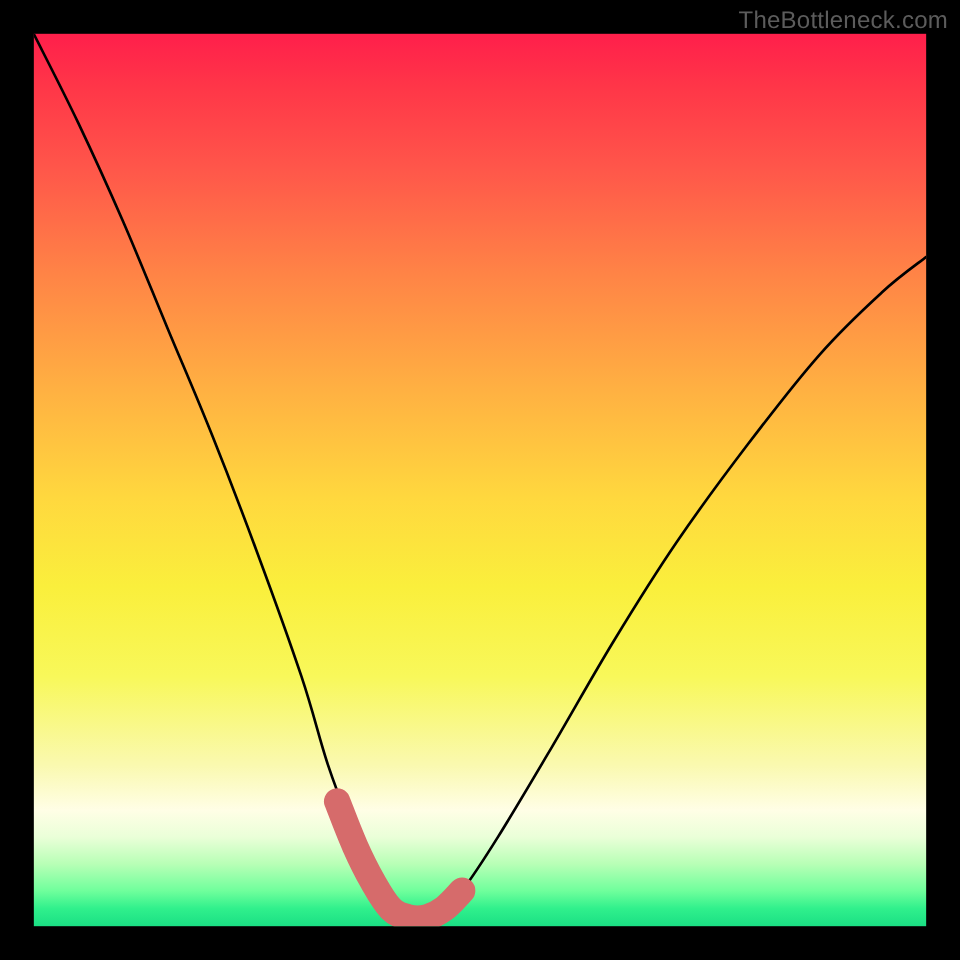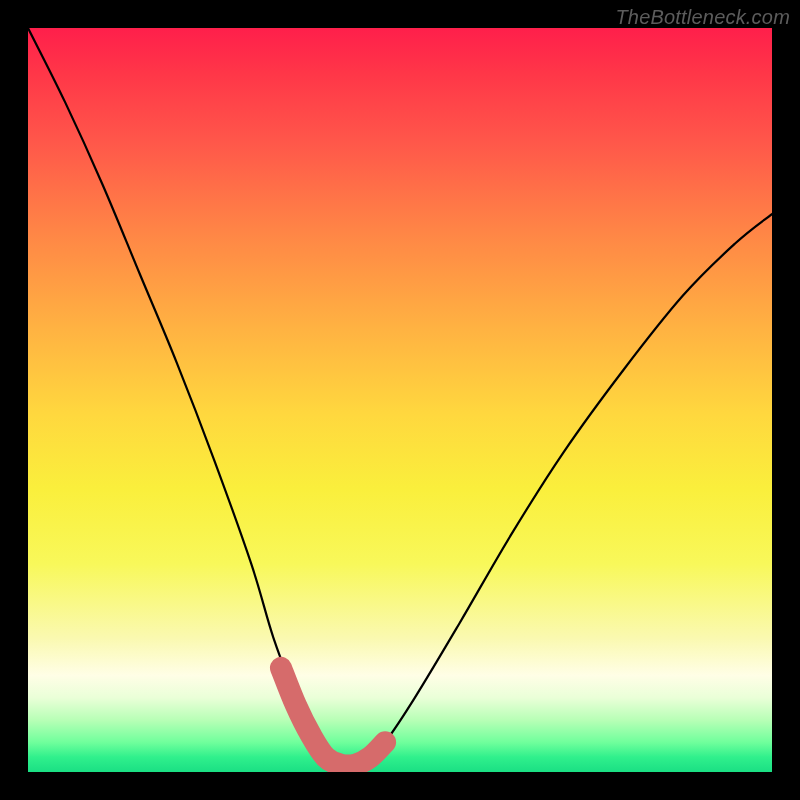--- a/index.html
+++ b/index.html
@@ -21,21 +21,20 @@
   }
   .watermark {
     position: absolute;
     top: 6px;
     right: 10px;
     color: #5c5c5c;
     font-size: 20px;
     font-weight: 500;
     letter-spacing: 0.2px;
     z-index: 20;
-    font-style: italic;
   }
   .plot {
     position: absolute;
     left: 28px;
     top: 28px;
     width: 744px;
     height: 744px;
     overflow: hidden;
   }
   .gradient {

